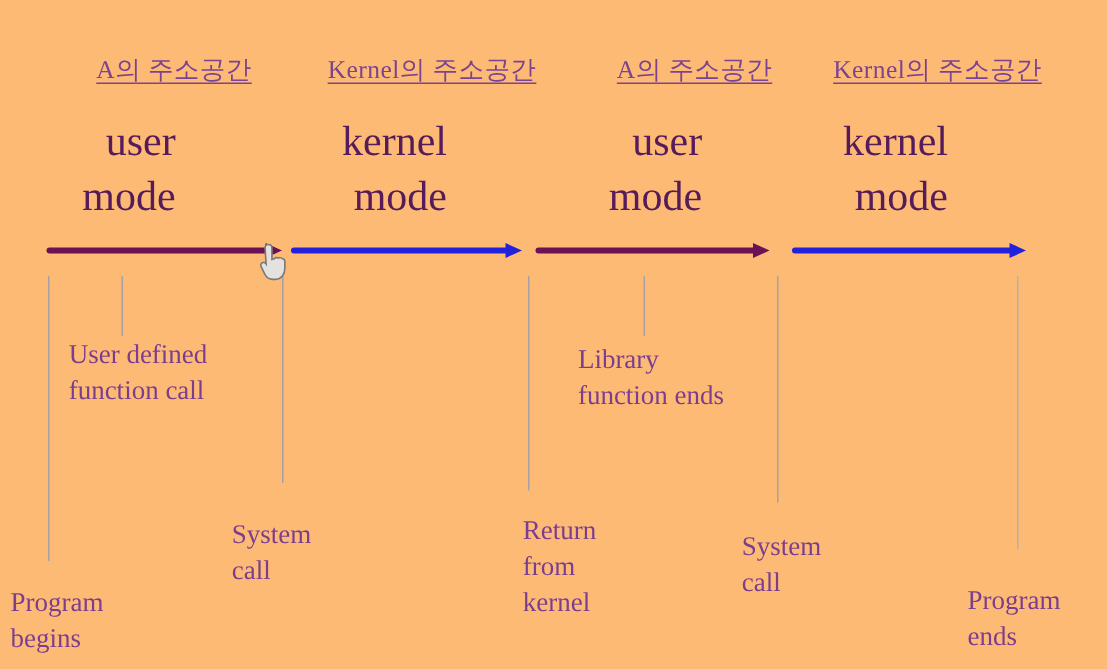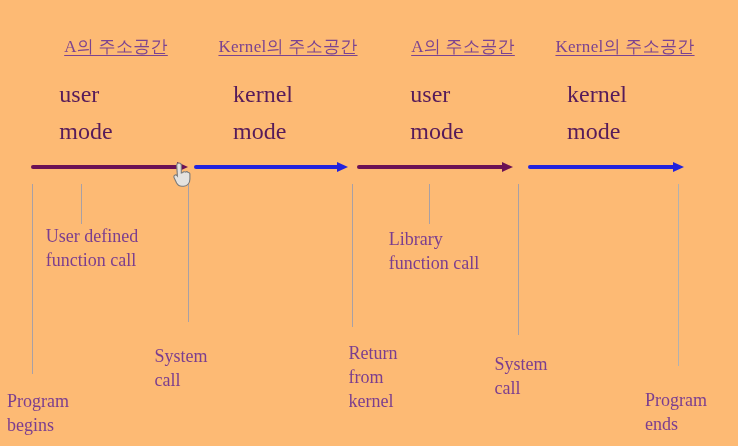--- a/index.html
+++ b/index.html
@@ -8,22 +8,22 @@
     font-family:"Liberation Serif", serif;overflow:hidden;
   }
   .hdr{
     position:absolute;top:35px;transform:translateX(-50%);
     font-size:17px;color:#7b4390;white-space:nowrap;
     text-decoration:underline;text-underline-offset:3px;
     text-decoration-thickness:1px;letter-spacing:.3px;
   }
   .mode{
     position:absolute;top:76px;transform:translateX(-50%);
-    font-size:24px;line-height:37px;color:#561b5a;
-    text-align:left;white-space:pre-line;
+    font-size:28px;line-height:37px;color:#561b5a;
+    text-align:right;white-space:pre-line;
   }
   .arrow{position:absolute;top:162px;height:10px;}
   .arrow .shaft{
     position:absolute;left:0;right:7px;top:3px;height:4px;
     background:currentColor;border-radius:2px;
   }
   .arrow .head{
     position:absolute;right:0;top:0;width:0;height:0;
     border-left:11px solid currentColor;
     border-top:5px solid transparent;border-bottom:5px solid transparent;
@@ -85,21 +85,21 @@
   <div class="evt" style="left:38px;top:389px">Program
 begins</div>
   <div class="evt" style="left:92px;top:224px">User defined
 function call</div>
   <div class="evt" style="left:181px;top:344px">System
 call</div>
   <div class="evt" style="left:373px;top:341px">Return
 from
 kernel</div>
   <div class="evt" style="left:434px;top:227px">Library
-function call</div>
+function ends</div>
   <div class="evt" style="left:521px;top:352px">System
 call</div>
   <div class="evt" style="left:676px;top:388px">Program
 ends</div>
 
   <div class="cursor">
     <svg width="19" height="28" viewBox="0 0 19 28">
       <path d="M7 2 C8.4 2 9.3 3 9.3 4.4 L9.3 12 L10.8 11.6 C11.3 10.7 12.7 10.5 13.6 11.1 C14.2 10.6 15.5 10.7 16.2 11.5 C17.1 11.4 17.9 12.1 17.9 13.3 L17.9 18 C17.9 21.8 15.6 25.2 11.8 25.2 L9.9 25.2 C7.5 25.2 5.6 23.8 4.6 21.9 L2.1 16.7 C1.5 15.6 2.1 14.4 3.2 14 C4.1 13.7 4.9 14.2 5.4 14.9 L4.7 4.4 C4.7 3 5.6 2 7 2 Z" fill="#e4e2df" stroke="#7a7a7a" stroke-width="1.1"></path>
     </svg>
   </div>

